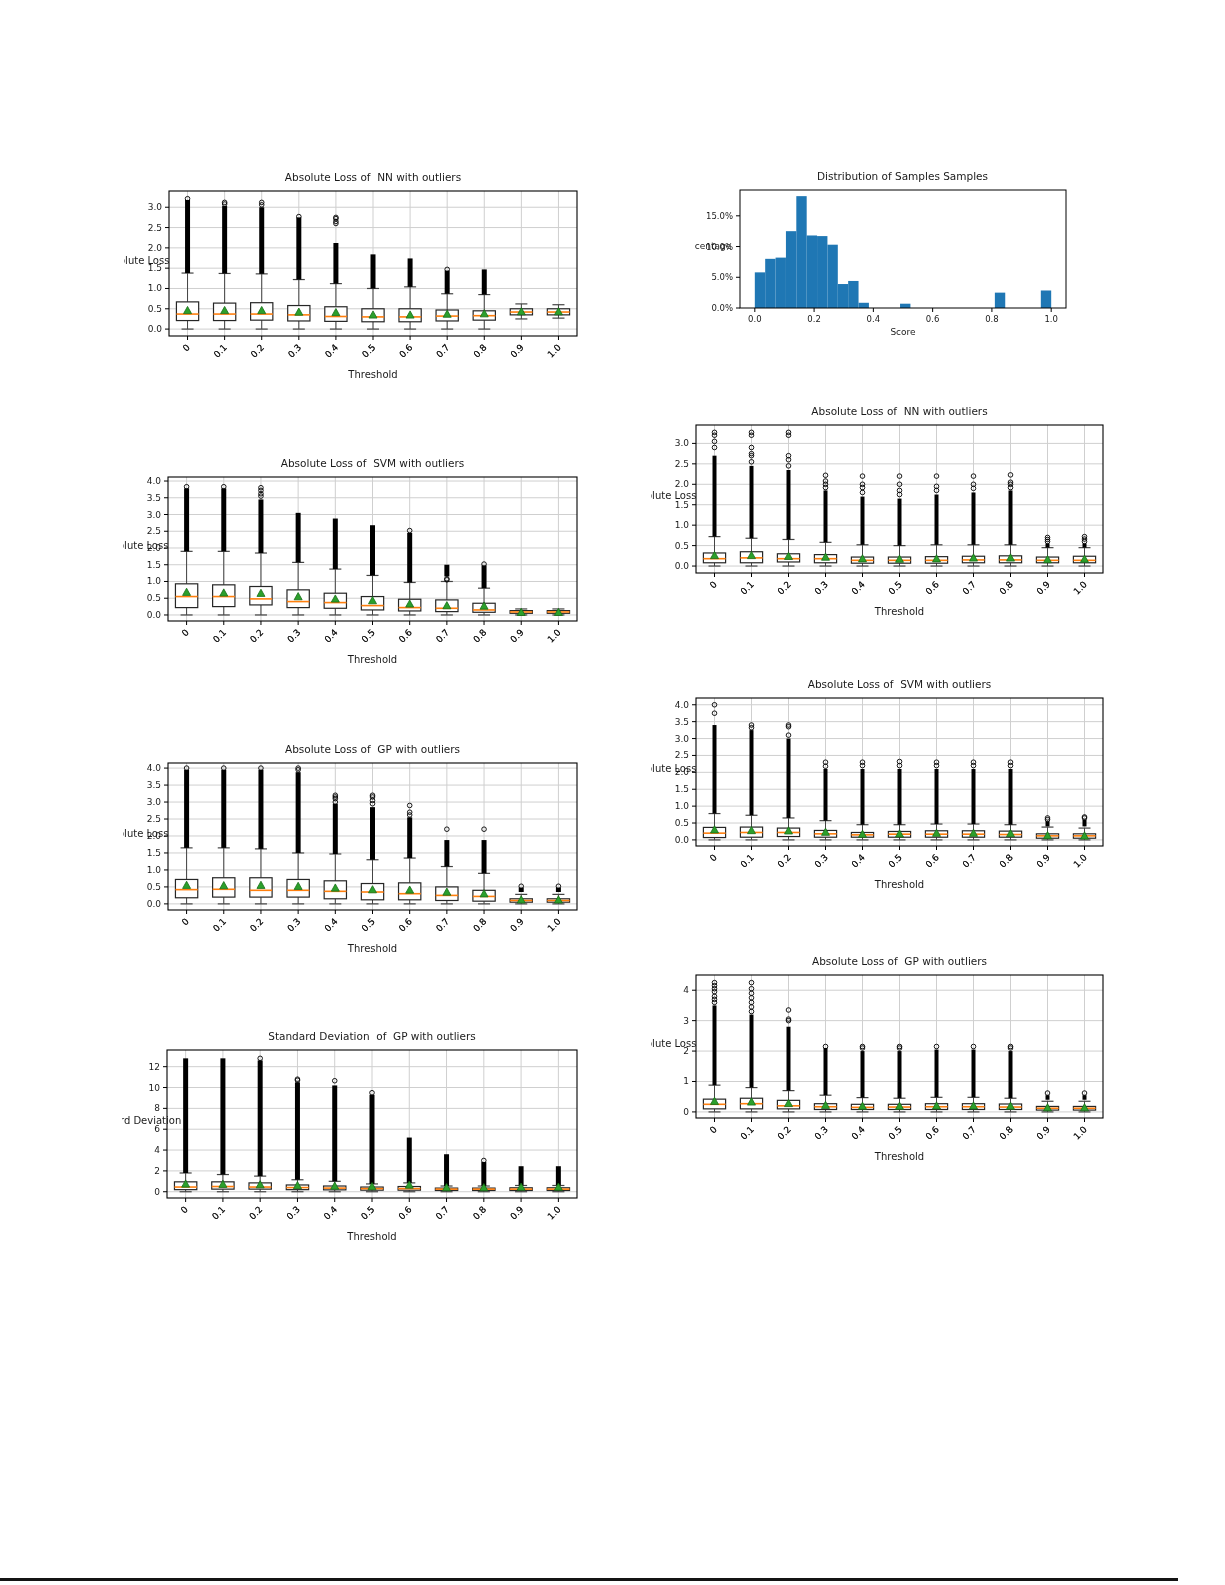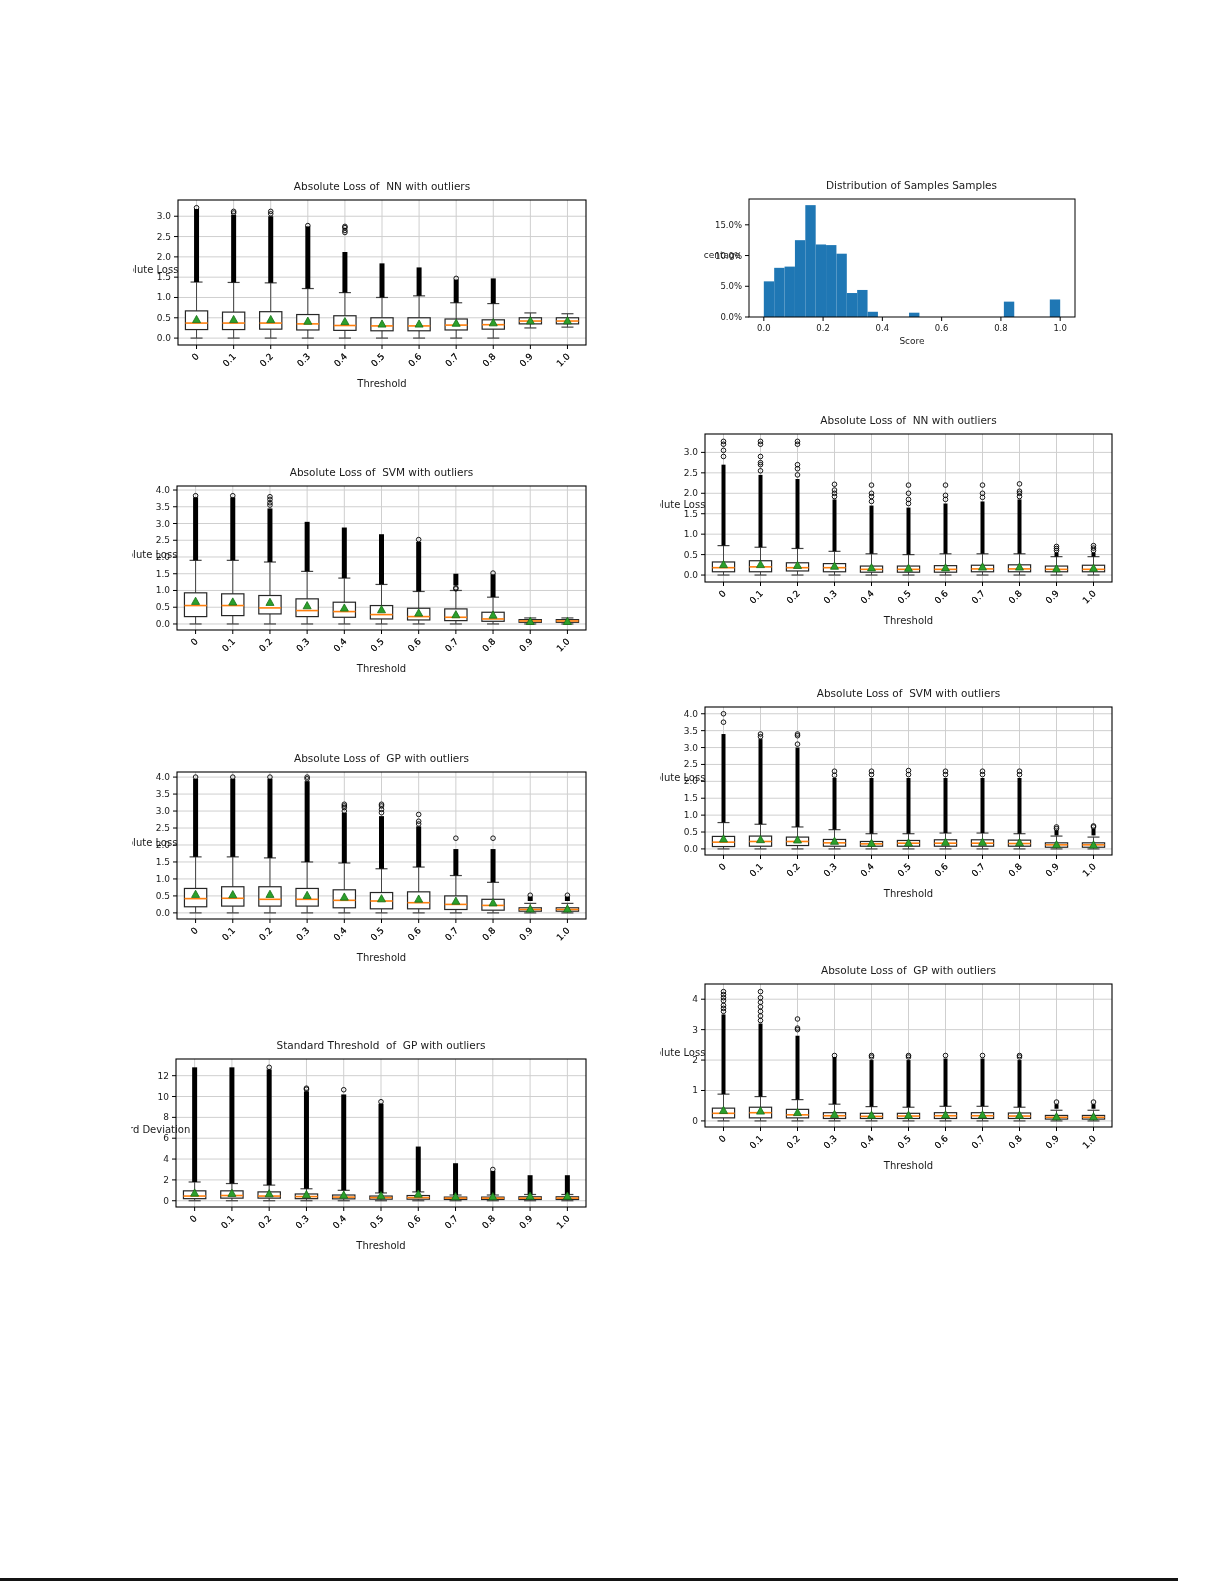--- a/index.html
+++ b/index.html
@@ -1,18 +1,18 @@
 <!DOCTYPE html>
 <html><head>
 <meta charset="utf-8">
 <style>
   html,body{margin:0;padding:0;background:#ffffff;}
   body{position:relative;width:1225px;height:1585px;overflow:hidden;
        font-family:"DejaVu Sans",sans-serif;color:#1a1a1a;}
-  figure.chart{position:absolute;margin:17px;padding:0;}
+  figure.chart{position:absolute;margin:8px;padding:0;}
   .chart-title{height:16px;line-height:16px;font-size:10.5px;text-align:center;
                padding-left:40px;white-space:pre;color:#1a1a1a;}
   .plot{position:relative;}
   .plot svg{display:block;font-family:"DejaVu Sans",sans-serif;}
   .bottom-rule{position:absolute;left:0;top:1578px;width:1178px;height:3px;background:#141414;}
 </style>
 </head>
 <body>
 
 <figure class="chart" style="left:116px;top:161px;width:458px;height:219px">
@@ -995,21 +995,21 @@
         <text x="288.5" y="166" text-anchor="end" font-size="9" fill="#1a1a1a" transform="rotate(-45 288.5 166)">0.6</text>
         <text x="325.5" y="166" text-anchor="end" font-size="9" fill="#1a1a1a" transform="rotate(-45 325.5 166)">0.7</text>
         <text x="362.5" y="166" text-anchor="end" font-size="9" fill="#1a1a1a" transform="rotate(-45 362.5 166)">0.8</text>
         <text x="399.5" y="166" text-anchor="end" font-size="9" fill="#1a1a1a" transform="rotate(-45 399.5 166)">0.9</text>
         <text x="436.5" y="166" text-anchor="end" font-size="9" fill="#1a1a1a" transform="rotate(-45 436.5 166)">1.0</text>
       </svg>
     </div>
 </figure>
 
 <figure class="chart" style="left:114px;top:1020px;width:460px;height:222px">
-  <figcaption class="chart-title">Standard Threshold  of  GP with outliers</figcaption>
+  <figcaption class="chart-title">Standard Deviation  of  GP with outliers</figcaption>
   <div class="plot">
       <svg width="460" height="202" viewBox="0 0 460 202" xmlns="http://www.w3.org/2000/svg">
         <line x1="63.63636363636364" y1="6" x2="63.63636363636364" y2="154" stroke="#cfcfcf" stroke-width="1"></line>
         <line x1="100.9090909090909" y1="6" x2="100.9090909090909" y2="154" stroke="#cfcfcf" stroke-width="1"></line>
         <line x1="138.1818181818182" y1="6" x2="138.1818181818182" y2="154" stroke="#cfcfcf" stroke-width="1"></line>
         <line x1="175.45454545454547" y1="6" x2="175.45454545454547" y2="154" stroke="#cfcfcf" stroke-width="1"></line>
         <line x1="212.72727272727272" y1="6" x2="212.72727272727272" y2="154" stroke="#cfcfcf" stroke-width="1"></line>
         <line x1="250" y1="6" x2="250" y2="154" stroke="#cfcfcf" stroke-width="1"></line>
         <line x1="287.27272727272725" y1="6" x2="287.27272727272725" y2="154" stroke="#cfcfcf" stroke-width="1"></line>
         <line x1="324.54545454545456" y1="6" x2="324.54545454545456" y2="154" stroke="#cfcfcf" stroke-width="1"></line>

